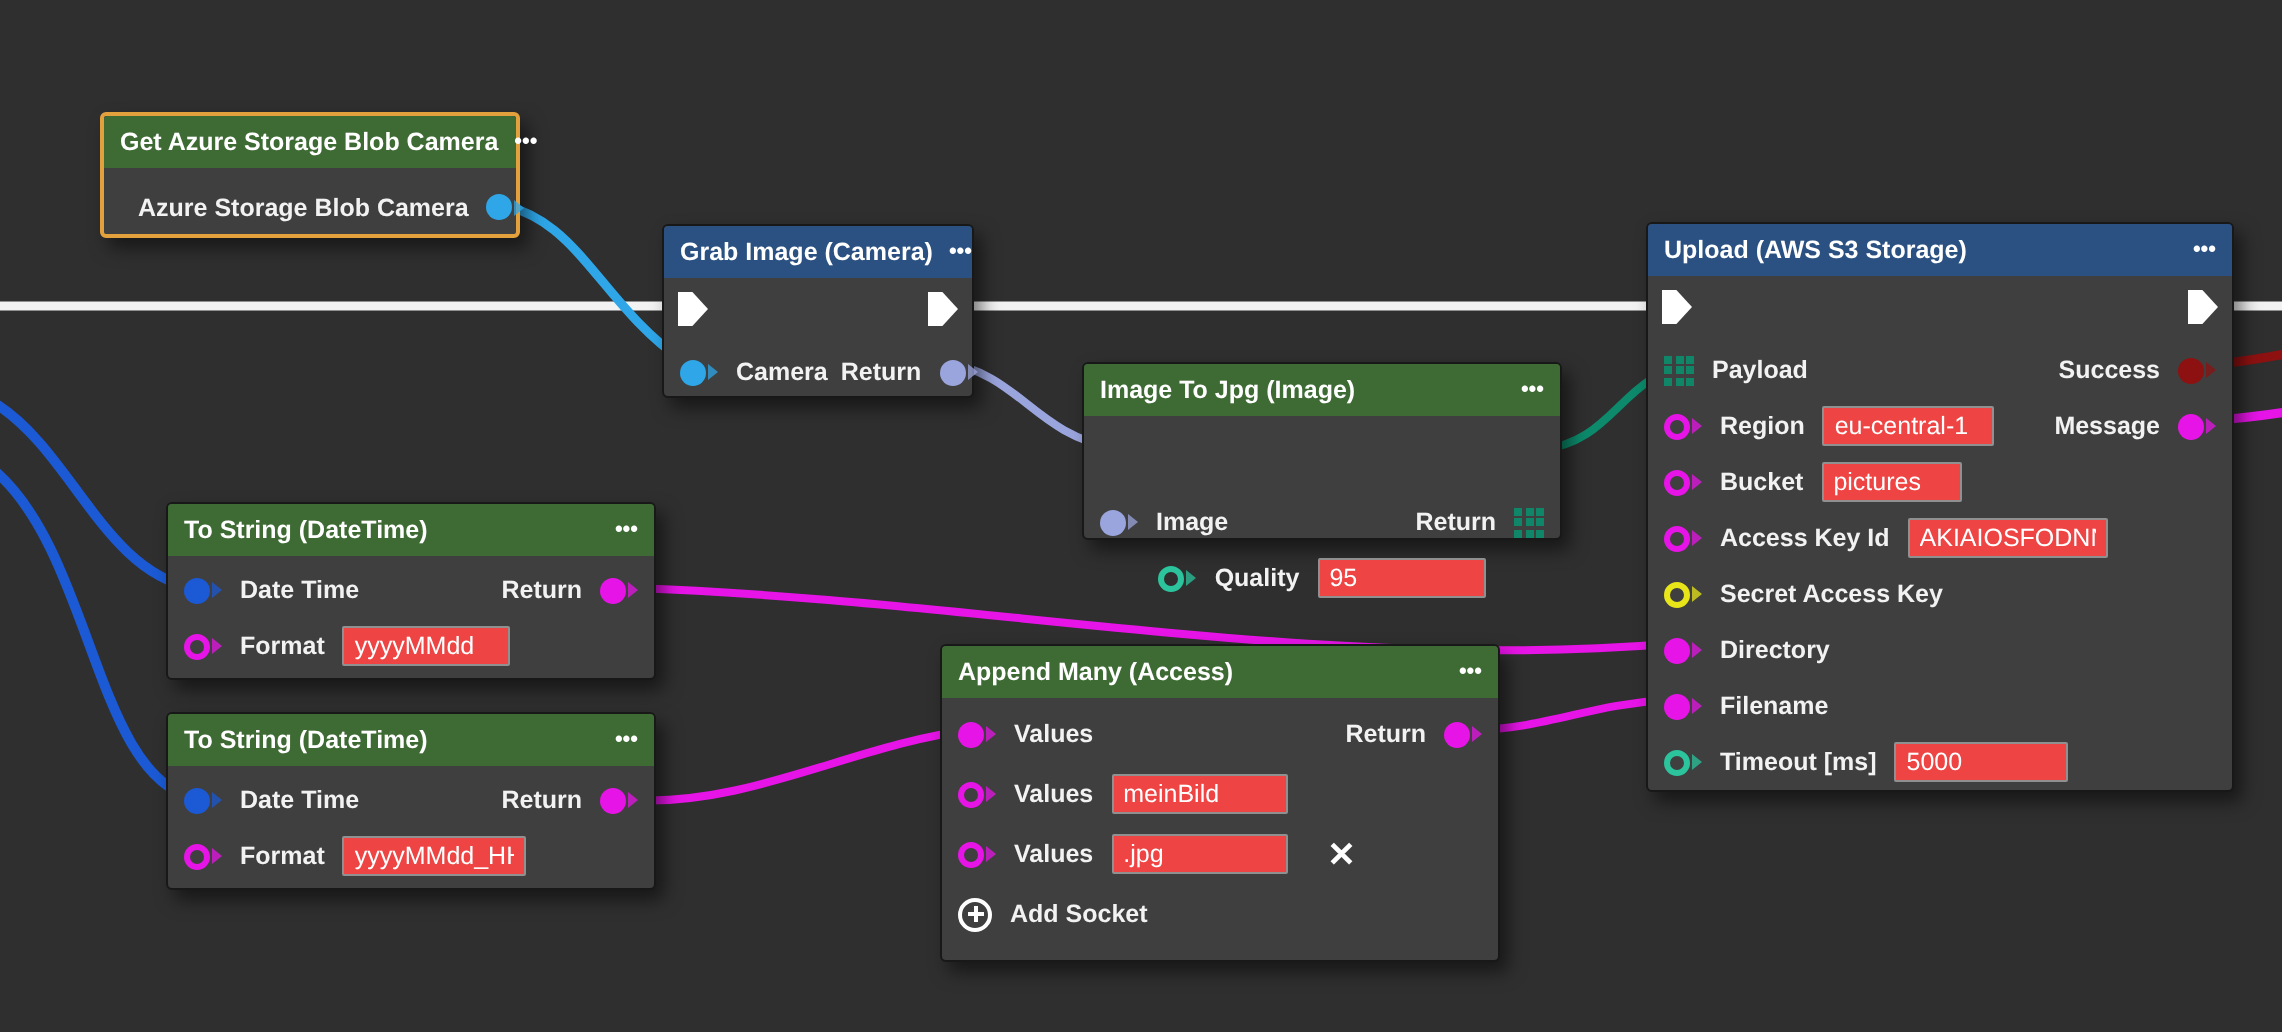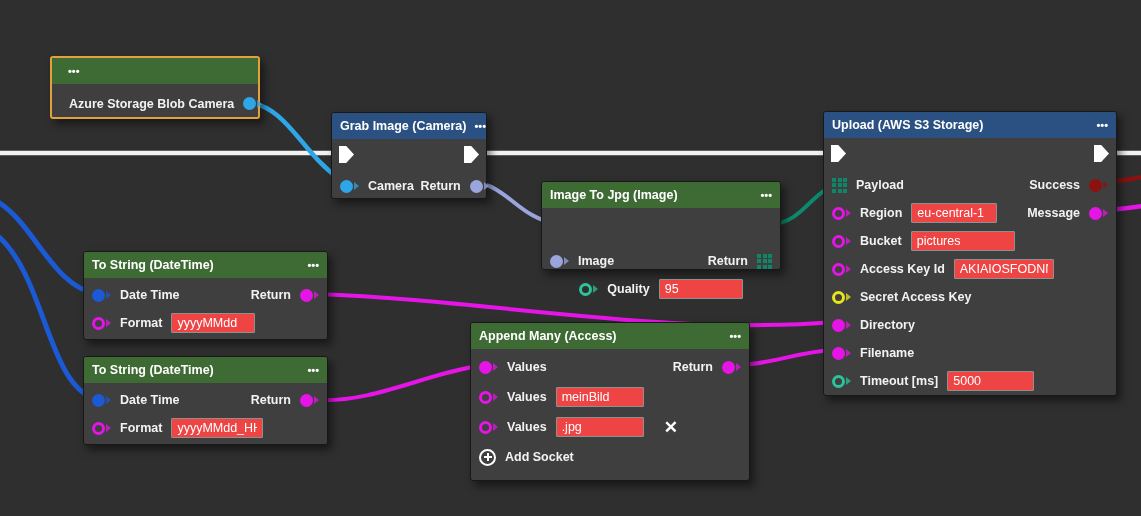--- a/index.html
+++ b/index.html
@@ -66,20 +66,21 @@
       <path d="M770,225 C808,221 810,187 847,182" stroke="#0c8a6b" stroke-width="4" fill="none" stroke-linecap="round"></path>
       <path d="M317,294 C490,300 660,336 834,322" stroke="#e714e7" stroke-width="4" fill="none" stroke-linecap="round"></path>
       <path d="M317,400 C375,403 428,372 485,365" stroke="#e714e7" stroke-width="4" fill="none" stroke-linecap="round"></path>
       <path d="M737,365 C775,364 795,352 834,350" stroke="#e714e7" stroke-width="4" fill="none" stroke-linecap="round"></path>
       <path d="M1108,182 C1122,181 1130,179 1143,177" stroke="#8e1111" stroke-width="4.5" fill="none" stroke-linecap="round"></path>
       <path d="M1108,210 C1122,209 1130,208 1143,206" stroke="#e714e7" stroke-width="4.5" fill="none" stroke-linecap="round"></path>
     </svg>
 
 <div class="node selected" style="left: 50px; top: 56px; width: 210px; height: 63px;">
       <div class="node-header green">
+        <span>Get Azure Storage Blob Camera</span>
         <span class="node-menu">•••</span>
       </div>
       <div class="rows">
         <div class="row" style="height: 33px; flex: 0 0 33px;">
           <div class="row-side left"></div>
           <div class="row-side right">
             <span class="lbl">Azure Storage Blob Camera</span>
             <span class="port-wrap">
               <span class="port" style="background: rgb(46, 166, 232);"></span>
               <span class="port-nub" style="border-left-color: rgb(46, 166, 232);"></span>
@@ -212,21 +213,21 @@
             </span>
           </div>
         </div>
         <div class="row" style="height: 28px; flex: 0 0 28px;">
           <div class="row-side left">
             <span class="port-wrap">
               <span class="port" style="border: 3px solid rgb(231, 20, 231); background: transparent;"></span>
               <span class="port-nub" style="border-left-color: rgb(231, 20, 231);"></span>
             </span>
             <span class="lbl">Bucket</span>
-            <input class="field" value="pictures" style="width: 104px;">
+            <input class="field" value="pictures" style="width: 70px;">
           </div>
           <div class="row-side right"></div>
         </div>
         <div class="row" style="height: 28px; flex: 0 0 28px;">
           <div class="row-side left">
             <span class="port-wrap">
               <span class="port" style="border: 3px solid rgb(231, 20, 231); background: transparent;"></span>
               <span class="port-nub" style="border-left-color: rgb(231, 20, 231);"></span>
             </span>
             <span class="lbl">Access Key Id</span>

